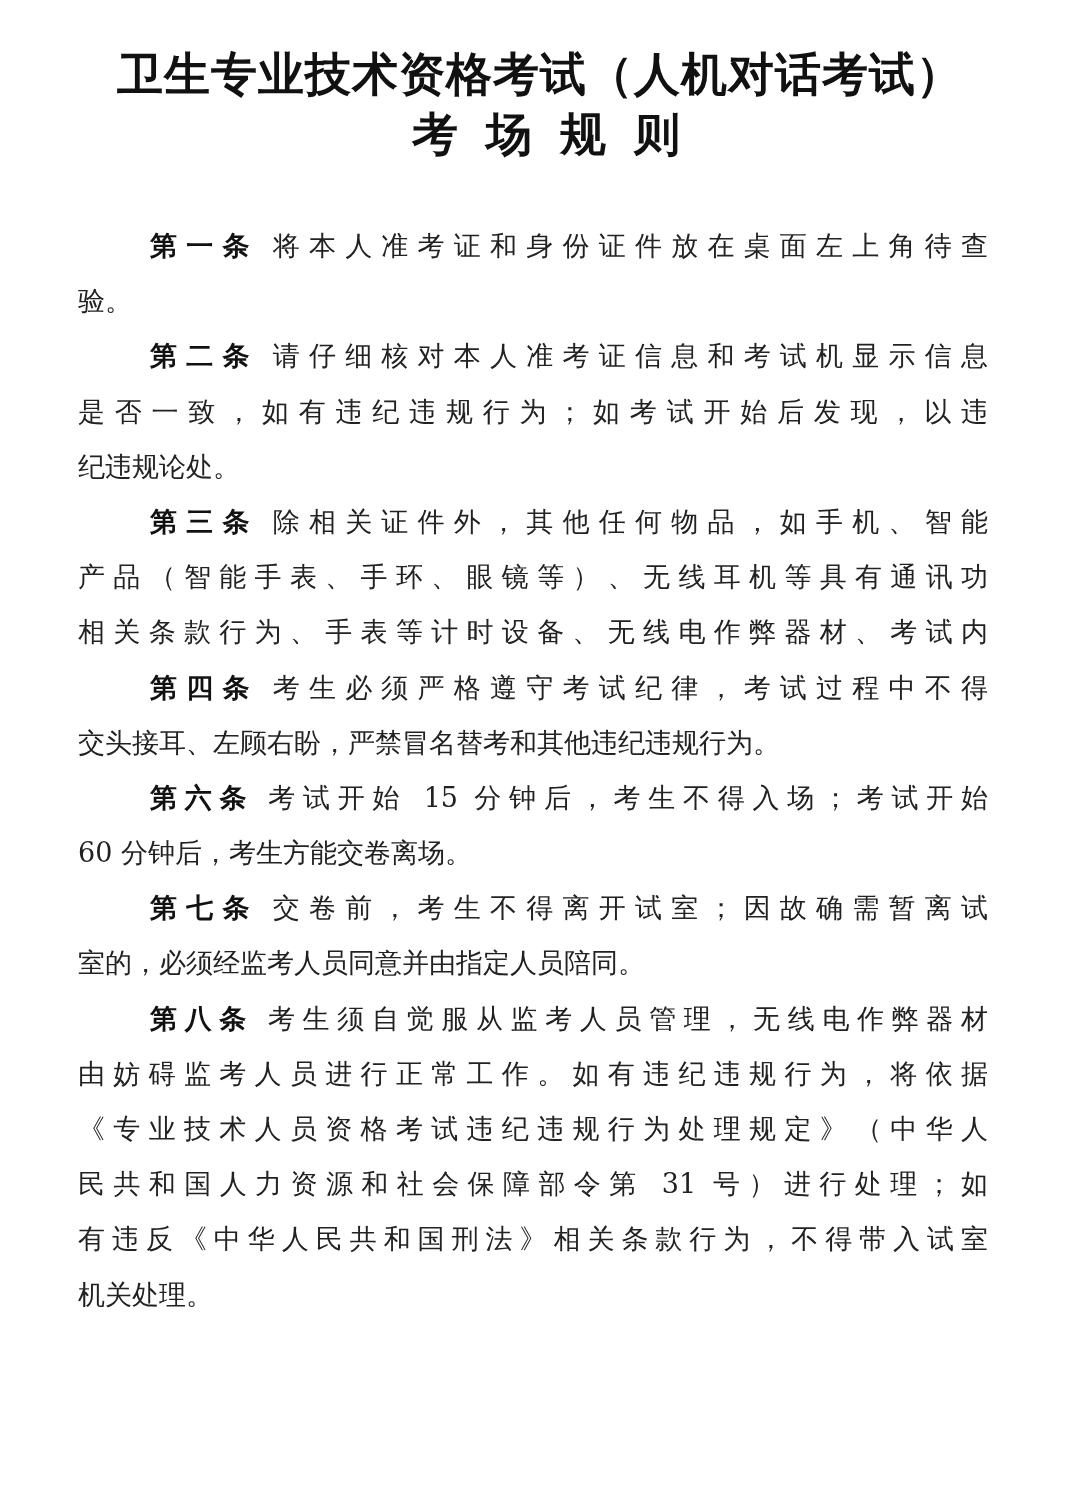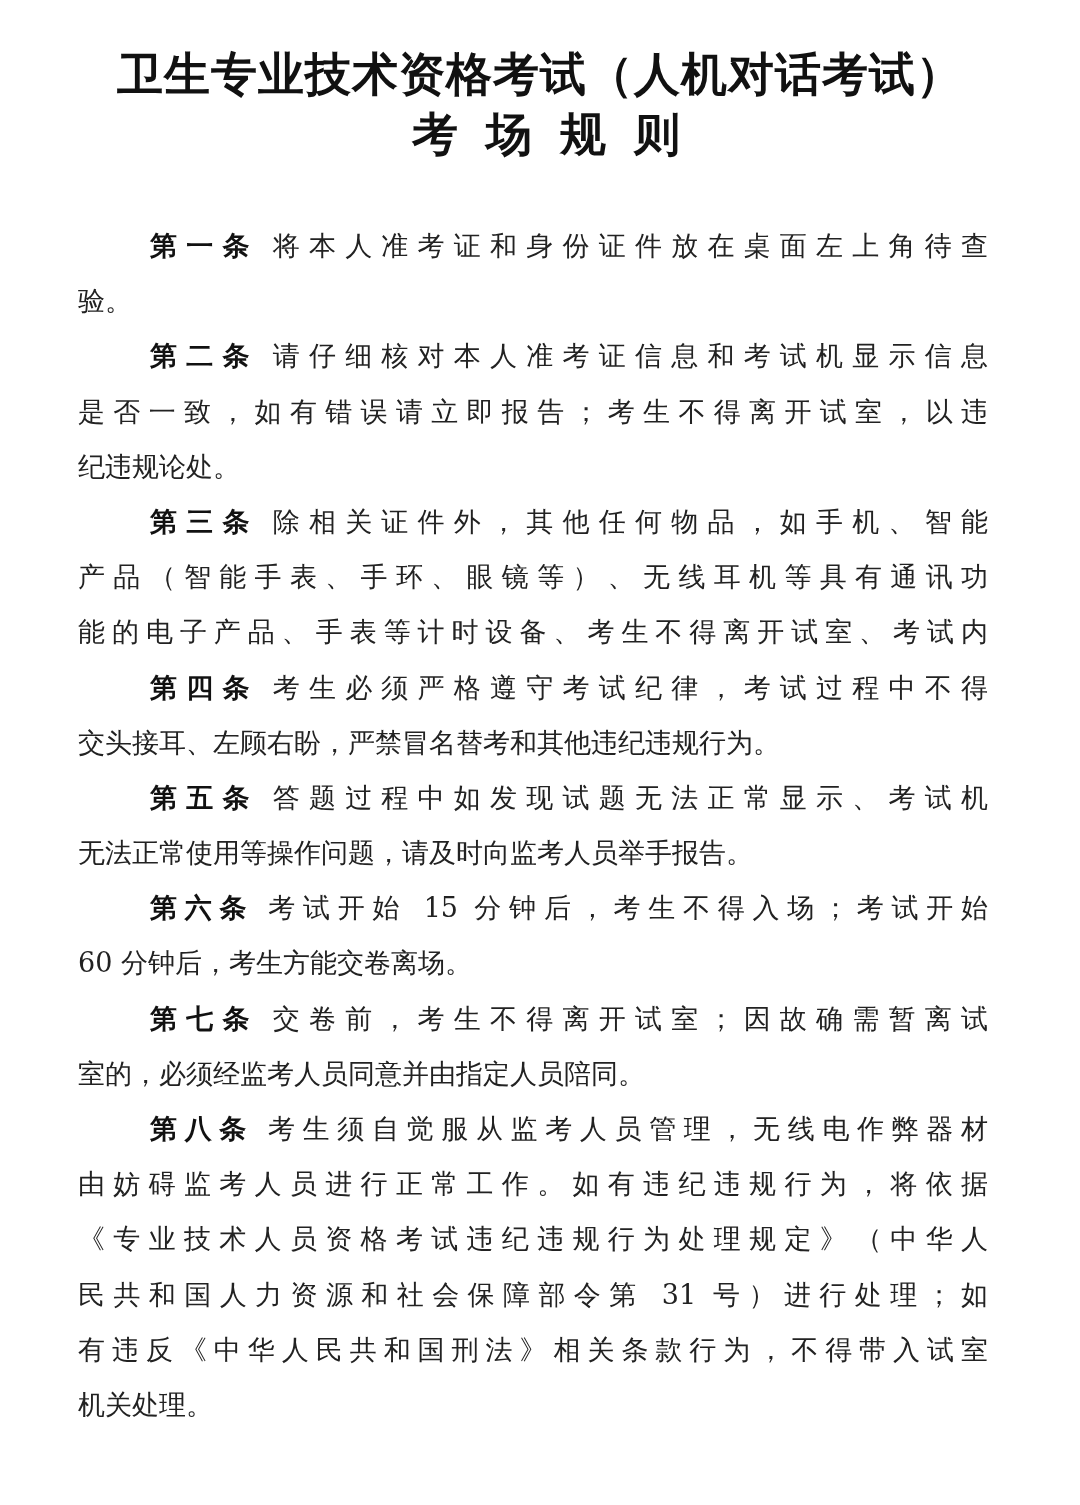--- a/index.html
+++ b/index.html
@@ -82,39 +82,35 @@
 
   <div class="body">
 
     <div>
       <div class="line indent"><span class="article-label">第一条</span><span>将本人准考证和身份证件放在桌面左上角待查</span></div>
       <div class="line last">验。</div>
     </div>
 
     <div>
       <div class="line indent"><span class="article-label">第二条</span><span>请仔细核对本人准考证信息和考试机显示信息</span></div>
-      <div class="line">是否一致，如有错误请立即报告；考生不得离开试室，以违</div>
+      <div class="line">是否一致，如有违纪违规行为；如考试开始后发现，以违</div>
       <div class="line last">纪违规论处。</div>
     </div>
 
     <div>
       <div class="line indent"><span class="article-label">第三条</span><span>除相关证件外，其他任何物品，如手机、智能</span></div>
       <div class="line">产品（智能手表、手环、眼镜等）、无线耳机等具有通讯功</div>
-      <div class="line">能的电子产品、手表等计时设备、考生不得离开试室、考试内</div>
+      <div class="line">相关条款行为、手表等计时设备、无线电作弊器材、考试内</div>
     </div>
 
     <div>
       <div class="line indent"><span class="article-label">第四条</span><span>考生必须严格遵守考试纪律，考试过程中不得</span></div>
       <div class="line last">交头接耳、左顾右盼，严禁冒名替考和其他违纪违规行为。</div>
     </div>
 
-    <div>
-      <div class="line indent"><span class="article-label">第五条</span><span>答题过程中如发现试题无法正常显示、考试机</span></div>
-      <div class="line last">无法正常使用等操作问题，请及时向监考人员举手报告。</div>
-    </div>
 
     <div>
       <div class="line indent"><span class="article-label">第六条</span><span>考试开始 15 分钟后，考生不得入场；考试开始</span></div>
       <div class="line last">60 分钟后，考生方能交卷离场。</div>
     </div>
 
     <div>
       <div class="line indent"><span class="article-label">第七条</span><span>交卷前，考生不得离开试室；因故确需暂离试</span></div>
       <div class="line last">室的，必须经监考人员同意并由指定人员陪同。</div>
     </div>

